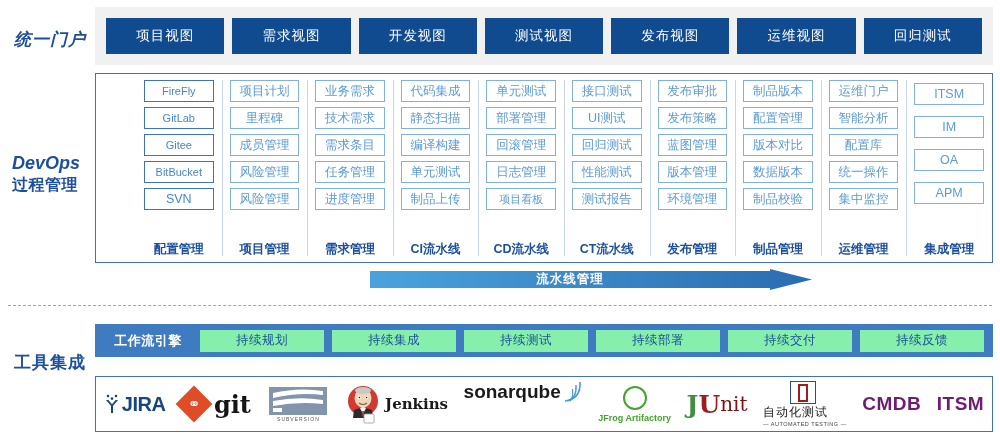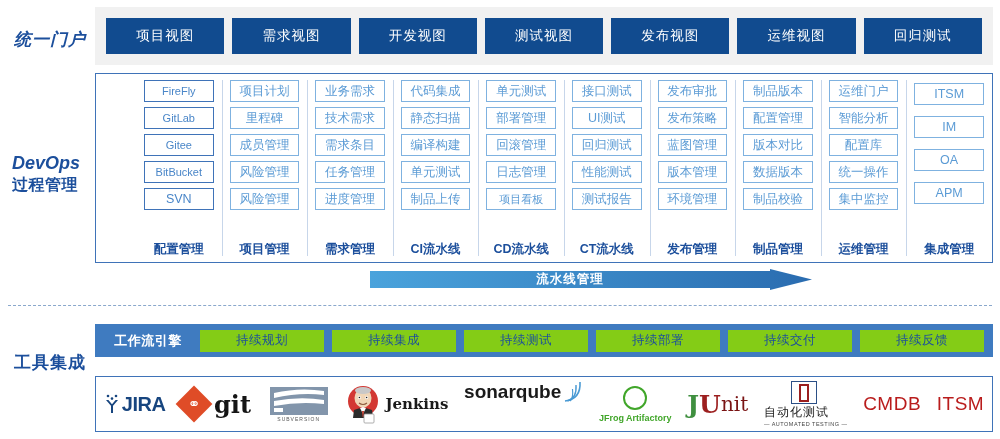--- a/index.html
+++ b/index.html
@@ -81,21 +81,21 @@
   #workflow-bar{
     position:absolute;left:95px;top:324px;width:898px;height:33px;
     background:#3f7bc0;display:flex;align-items:center;padding:0 5px;
     box-sizing:border-box;
   }
   #workflow-engine{
     color:#ffffff;font-weight:bold;font-size:13px;width:96px;
     text-align:center;flex:0 0 96px;letter-spacing:0.5px;
   }
   .wf-item{
-    flex:1 1 0;margin:16px 4px;height:22px;background:#84cc16;color:#1c4f9c;
+    flex:1 1 0;margin:16px 4px;height:22px;background:#86efac;color:#1c4f9c;
     font-size:12.5px;display:flex;align-items:center;justify-content:center;
     letter-spacing:0.5px;
   }
 
   
   #logo-strip{
     position:absolute;left:95px;top:376px;width:898px;height:56px;
     border:1.5px solid #3f73b8;box-sizing:border-box;background:#ffffff;
     display:flex;align-items:center;justify-content:space-around;padding:0 0;
   }
@@ -122,21 +122,21 @@
   .logo-junit{font-family:"DejaVu Serif","Liberation Serif",serif;font-size:25px;}
   .logo-junit .j{color:#3f8f3f;font-weight:bold;}
   .logo-junit .u{color:#9c1f1f;font-weight:bold;}
   .logo-junit .rest{color:#7a1414;font-size:20px;}
   .logo-auto{display:flex;align-items:center;flex-direction:column;}
   .auto-mark{width:26px;height:26px;border:1.5px solid #2b4f86;display:flex;align-items:center;justify-content:center;margin-right:4px;box-sizing:border-box;}
   .auto-mark i{display:block;width:10px;height:18px;border:2px solid #9b1f1f;box-sizing:border-box;}
   .auto-text{display:flex;flex-direction:column;}
   .auto-cn{font-size:12px;color:#1a1a1a;letter-spacing:1px;}
   .auto-en{font-size:5.5px;color:#444;letter-spacing:0.5px;}
-  .logo-plain{font-weight:normal;font-size:19px;color:#b91c1c;letter-spacing:0.5px;}
+  .logo-plain{font-weight:bold;font-size:19px;color:#701a75;letter-spacing:0.5px;}
 </style>
 </head>
 <body>
 
 <div class="row-label" id="portal-label">统一门户</div>
 
 <div class="row-label" id="devops-label">
   <span class="en">DevOps</span>
   <span class="cn">过程管理</span>
 </div>

